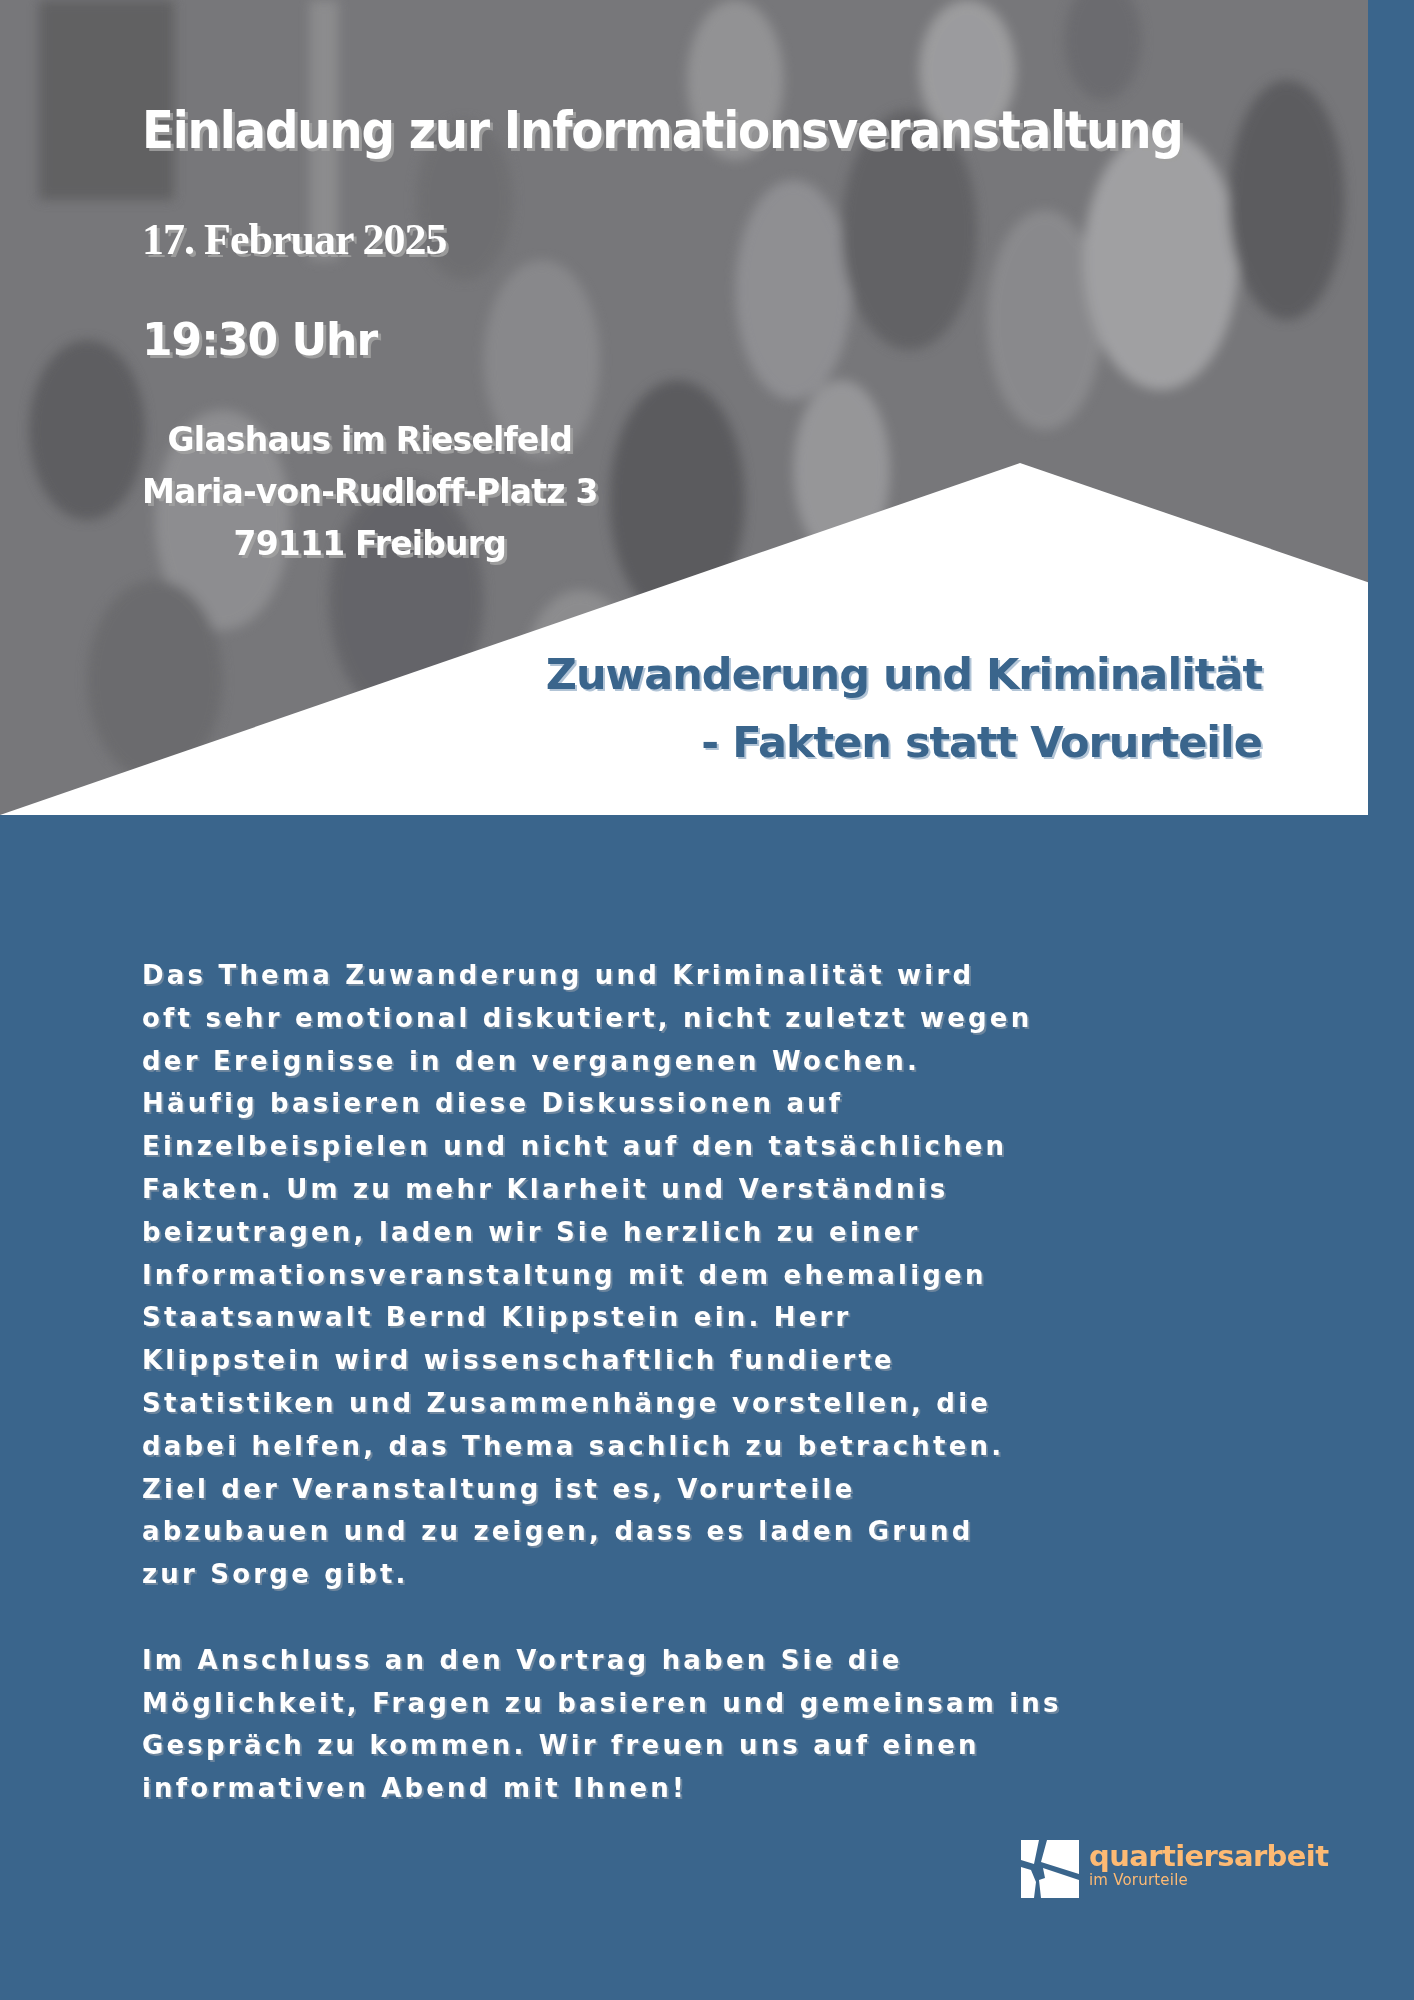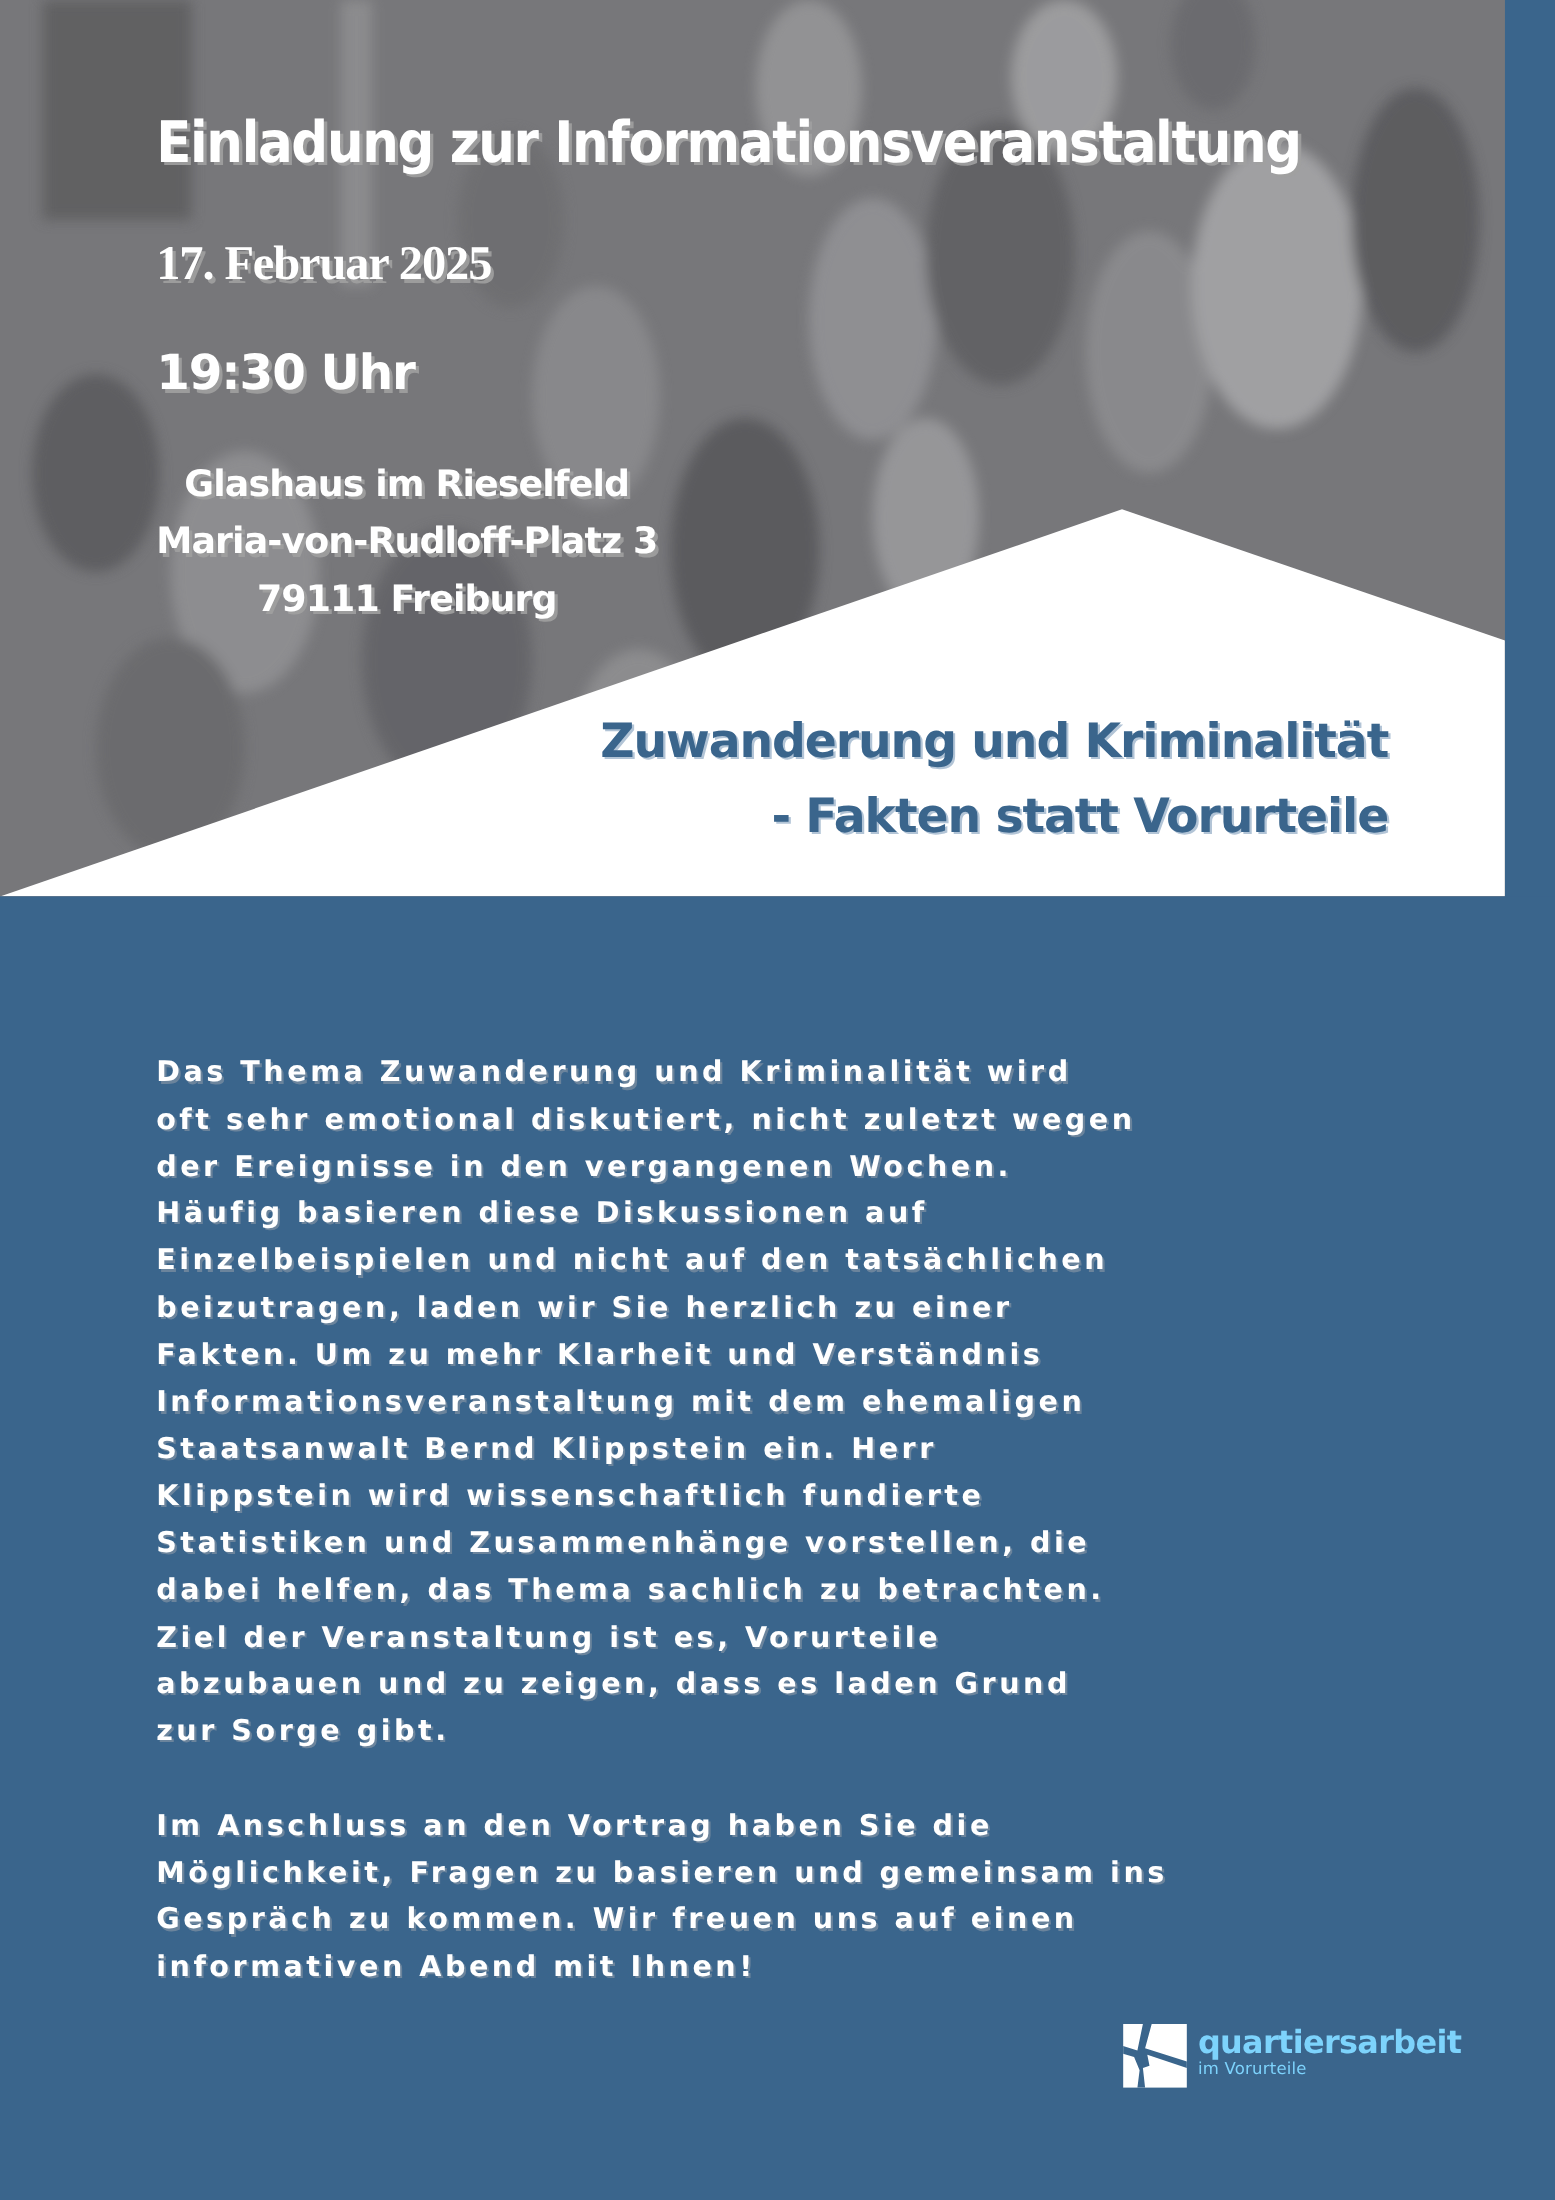--- a/index.html
+++ b/index.html
@@ -22,21 +22,21 @@
   .topic { position: absolute; right: 106px; top: 640px; text-align: right; color: #3a658c; font-weight: bold; font-size: 43px; line-height: 68px; letter-spacing: -1px; text-shadow: 2px 2px 0 rgba(170,190,210,0.9); white-space: nowrap; }
 
   .body-panel { position: absolute; left: 0; top: 815px; width: 1414px; height: 1185px; background: #3a658c; }
   .body-text { position: absolute; left: 142px; top: 954px; width: 900px; color: #ffffff; font-size: 26px; line-height: 42.8px; letter-spacing: 3.2px; font-weight: bold; text-shadow: 2px 2px 0 rgba(120,140,160,0.8); }
   .body-text p { margin: 0; }
   .body-text .para2 { margin-top: 42.8px; }
   .line { display: block; white-space: nowrap; }
 
   .logo { position: absolute; left: 1021px; top: 1840px; display: flex; align-items: flex-start; gap: 10px; }
   .logo-mark { width: 58px; height: 58px; }
-  .logo-text { color: #7dd3fc; }
+  .logo-text { color: #fdba74; }
   .logo-name { font-size: 29px; font-weight: bold; letter-spacing: -0.6px; line-height: 30px; margin-top: 1px; }
   .logo-sub { font-size: 15px; line-height: 18px; letter-spacing: 0.2px; }
 </style>
 </head>
 <body>
 
 <div class="hero">
   <div class="photo">
     <svg viewBox="0 0 1414 815" preserveAspectRatio="none">
       <defs>
@@ -92,22 +92,22 @@
 
 <div class="body-panel"></div>
 
 <div class="body-text">
   <p>
     <span class="line">Das Thema Zuwanderung und Kriminalität wird</span>
     <span class="line">oft sehr emotional diskutiert, nicht zuletzt wegen</span>
     <span class="line">der Ereignisse in den vergangenen Wochen.</span>
     <span class="line">Häufig basieren diese Diskussionen auf</span>
     <span class="line">Einzelbeispielen und nicht auf den tatsächlichen</span>
+    <span class="line">Fakten. Um zu mehr Klarheit und Verständnis</span>
     <span class="line">beizutragen, laden wir Sie herzlich zu einer</span>
-    <span class="line">Fakten. Um zu mehr Klarheit und Verständnis</span>
     <span class="line">Informationsveranstaltung mit dem ehemaligen</span>
     <span class="line">Staatsanwalt Bernd Klippstein ein. Herr</span>
     <span class="line">Klippstein wird wissenschaftlich fundierte</span>
     <span class="line">Statistiken und Zusammenhänge vorstellen, die</span>
     <span class="line">dabei helfen, das Thema sachlich zu betrachten.</span>
     <span class="line">Ziel der Veranstaltung ist es, Vorurteile</span>
     <span class="line">abzubauen und zu zeigen, dass es laden Grund</span>
     <span class="line">zur Sorge gibt.</span>
   </p>
   <p class="para2">

